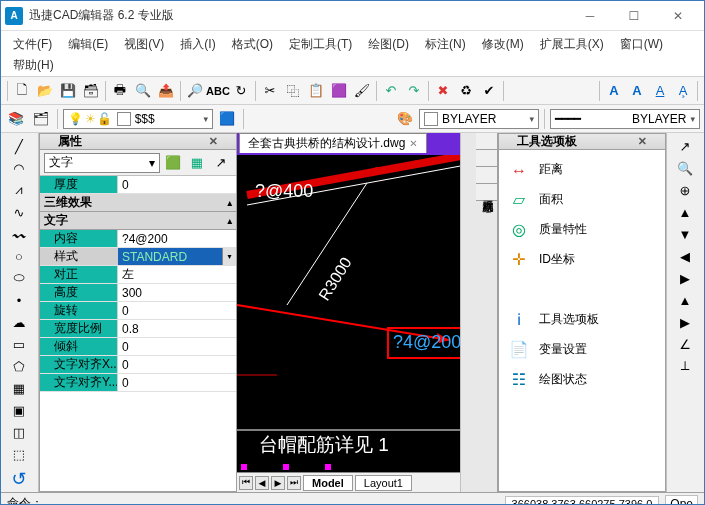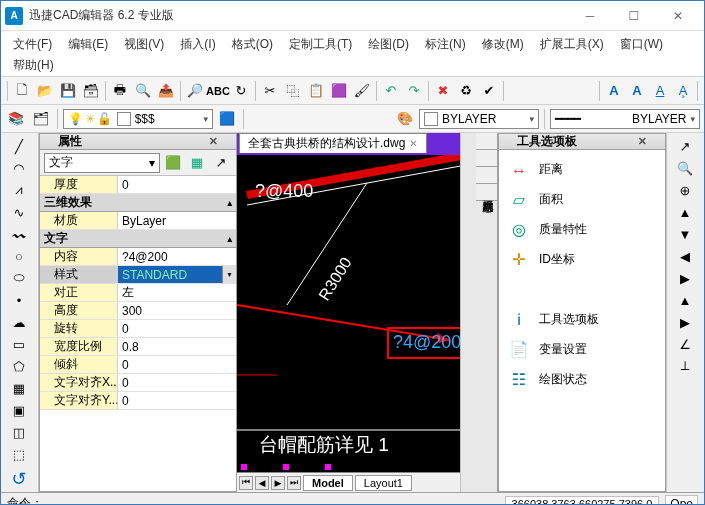--- a/index.html
+++ b/index.html
@@ -25,21 +25,21 @@
 .panel{background:#f0f0f0;border:1px solid #a0a0a0;display:flex;flex-direction:column}
 .panel-head{height:16px;background:linear-gradient(#e8e8e8,#d8d8d8);border-bottom:1px solid #a0a0a0;display:flex;align-items:center;padding:0 18px;font-weight:bold;font-size:12px}
 .panel-head .x{margin-left:auto;cursor:pointer;font-size:11px;color:#555}
 .props{width:198px}
 .prop-toolbar{height:26px;display:flex;align-items:center;padding:2px 4px;gap:2px;border-bottom:1px solid #c0c0c0}
 .prop-sel{flex:1;height:20px;border:1px solid #888;background:#fff;display:flex;align-items:center;padding:0 4px}
 .prop-grid{flex:1;overflow:auto;background:#fff}
 .prop-cat{height:18px;background:#d8d8d8;border-bottom:1px solid #a0a0a0;display:flex;align-items:center;padding:0 4px;font-weight:bold;cursor:pointer}
 .prop-cat .tri{margin-left:auto;font-size:9px}
 .prop-row{height:18px;display:flex;border-bottom:1px solid #e0e0e0}
-.prop-row .k{width:78px;padding:0 4px 0 14px;background:#fef9c3;border-right:1px solid #d0d0d0;display:flex;align-items:center;overflow:hidden;white-space:nowrap}
+.prop-row .k{width:78px;padding:0 4px 0 14px;background:#14b8a6;border-right:1px solid #d0d0d0;display:flex;align-items:center;overflow:hidden;white-space:nowrap}
 .prop-row .v{flex:1;padding:0 4px;display:flex;align-items:center;overflow:hidden;white-space:nowrap}
 .prop-row.hl .v{background:#1763b7;color:#86efac}
 .prop-row.hl .k{background:#d0d0d0}
 .prop-row .dropbtn{width:14px;background:#e0e0e0;border-left:1px solid #888;display:flex;align-items:center;justify-content:center;font-size:8px;cursor:pointer}
 .canvas-area{flex:1;display:flex;flex-direction:column;background:#e0e0e0}
 .tabbar{height:22px;background:#6d28d9;display:flex;align-items:flex-start;padding:0 2px}
 .tab{height:20px;padding:2px 8px;background:#fff;border:1px solid #888;border-bottom:none;font-size:11px;display:flex;align-items:center;gap:4px}
 .tab .x{font-size:10px;color:#888;cursor:pointer}
 .canvas{flex:1;background:#000;position:relative;overflow:hidden}
 .canvas-txt{position:absolute;color:#fff;font-family:Arial}
@@ -190,24 +190,20 @@
     </div>
     <div class="prop-grid">
       <div class="prop-row">
         <div class="k">厚度</div>
         <div class="v">0</div>
       </div>
       <div class="prop-cat">
         <span>三维效果</span>
           <span class="tri">▴</span>
       </div>
-      <div class="prop-row">
-        <div class="k">材质</div>
-        <div class="v">ByLayer</div>
-      </div>
       <div class="prop-cat">
         <span>文字</span>
           <span class="tri">▴</span>
       </div>
       <div class="prop-row">
         <div class="k">内容</div>
         <div class="v">?4@200</div>
       </div>
       <div class="prop-row hl">
         <div class="k">样式</div>

